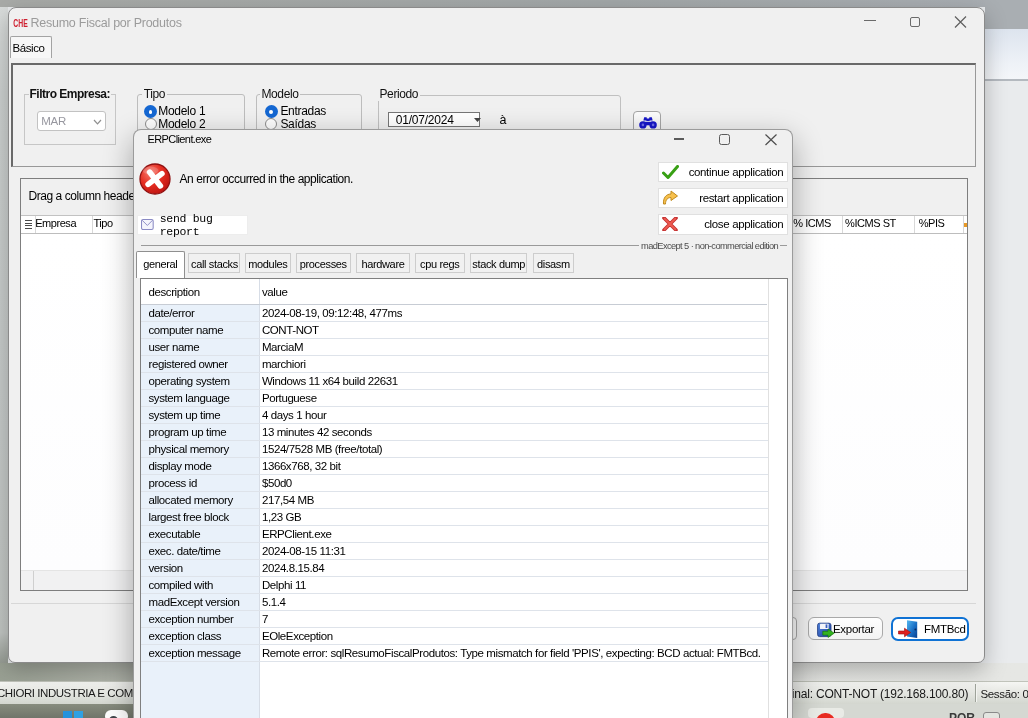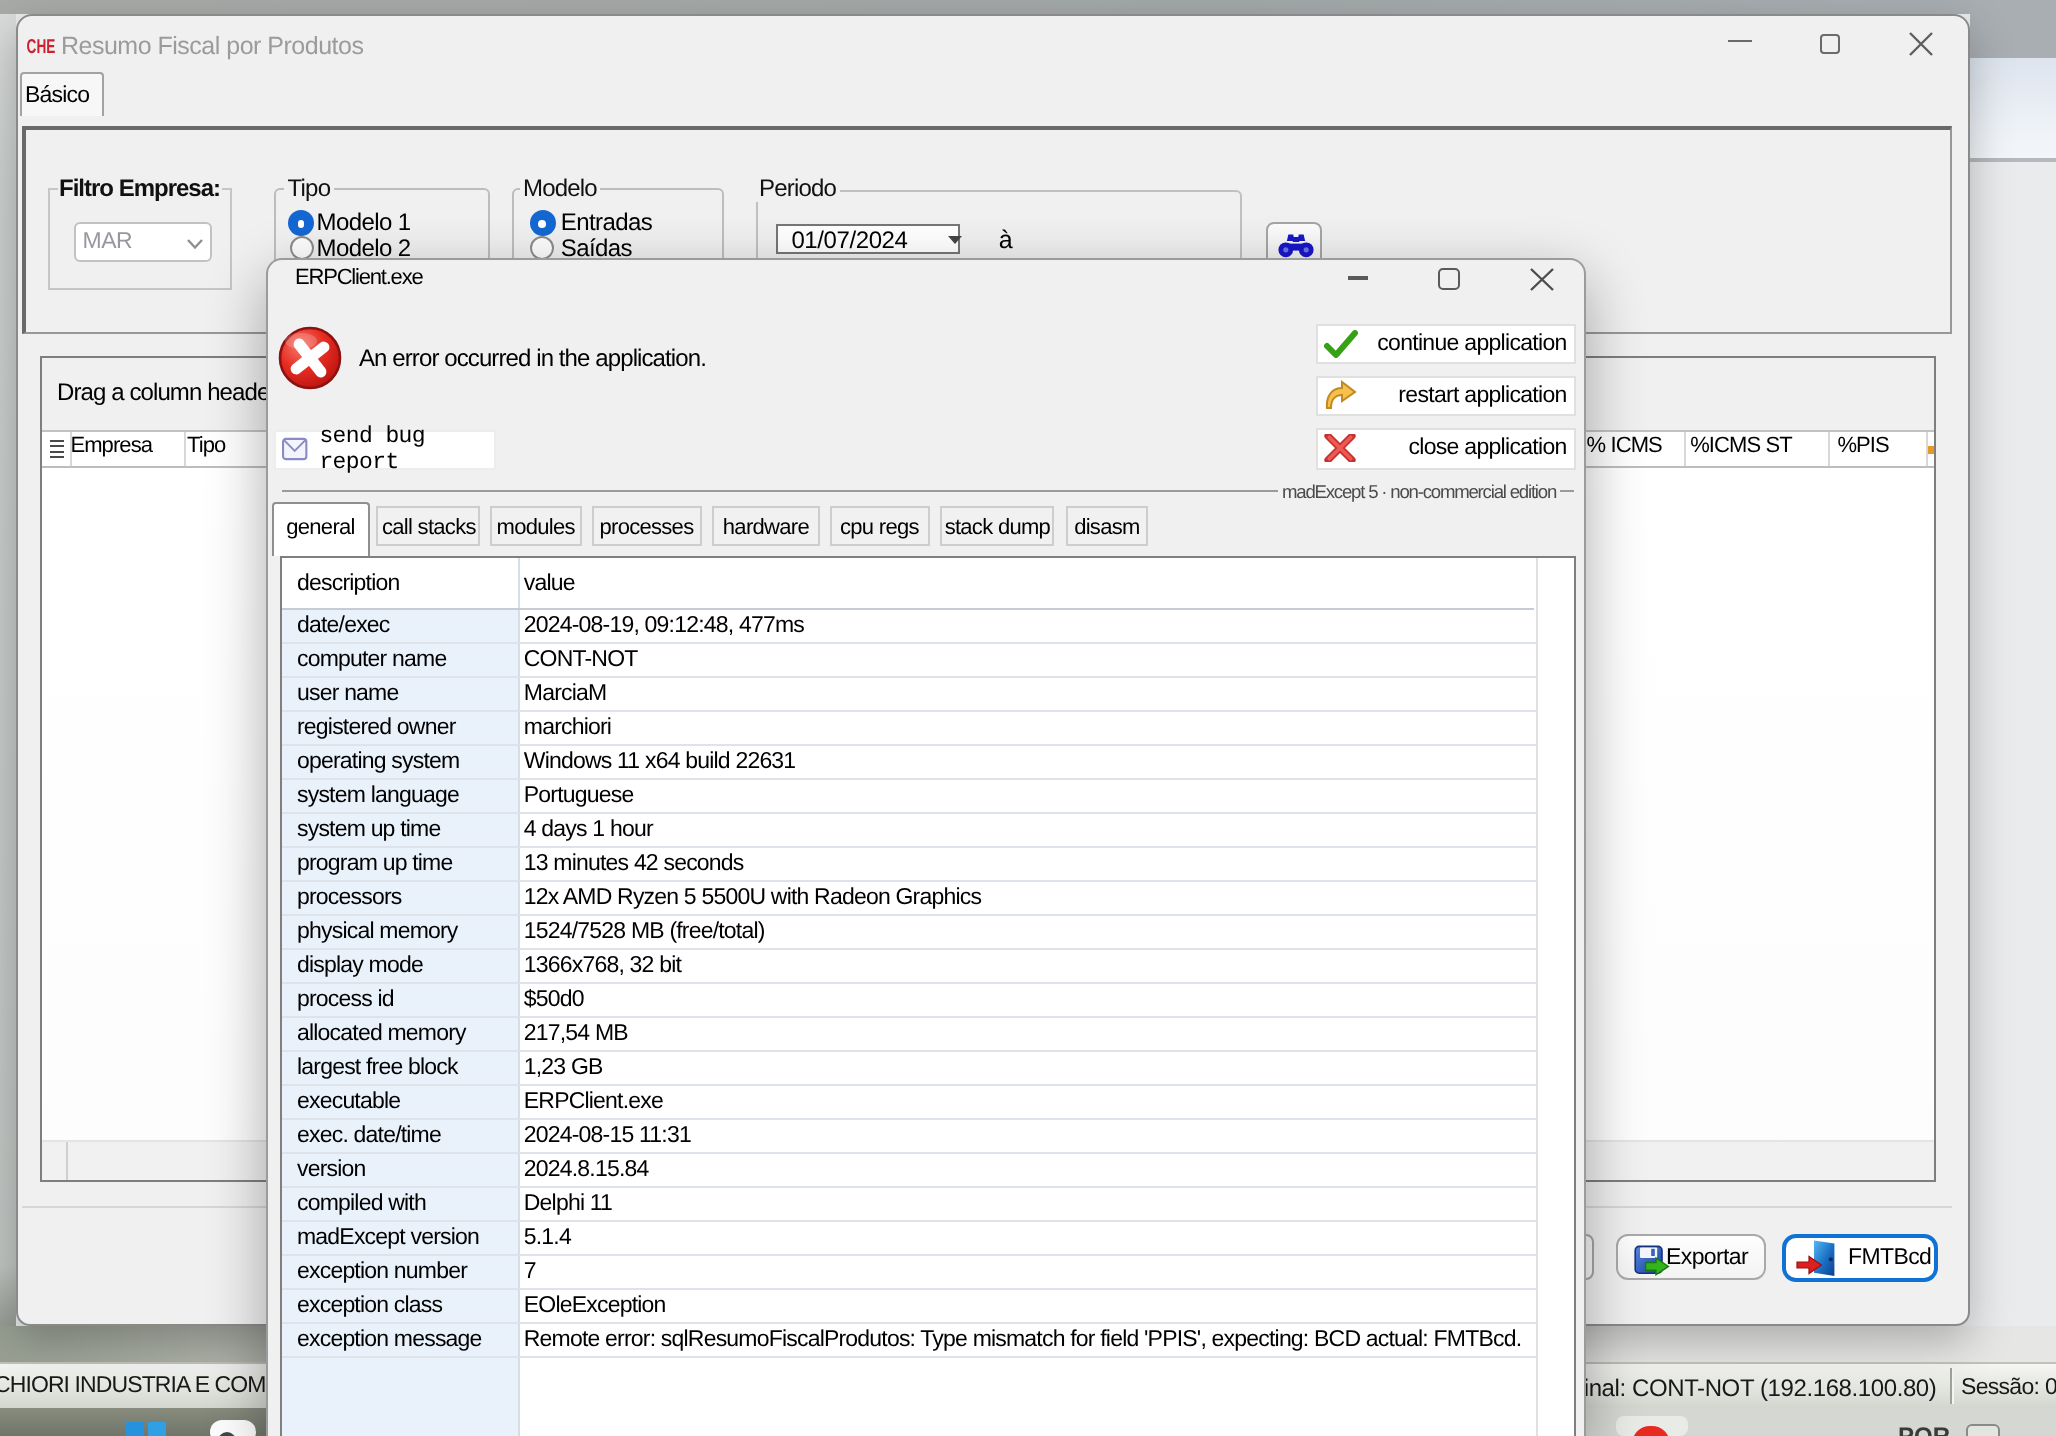--- a/index.html
+++ b/index.html
@@ -237,21 +237,21 @@
   <div class="abs dtab" style="left:398.6px;top:123.5px;width:41.7px;">disasm</div>
 
   <div class="abs" id="dtable" style="left:6px;top:148px;width:647.5px;height:441.5px;background:#fff;border:1px solid #7f7f7f;">
     <div class="abs" style="left:7.5px;top:7px;font-size:11.5px;letter-spacing:-0.4px;color:#000;">description</div>
     <div class="abs" style="left:120.9px;top:7px;font-size:11.5px;letter-spacing:-0.4px;color:#000;">value</div>
     <div class="abs" style="left:117.8px;top:0;width:1px;height:439.5px;background:#d7dde6;"></div>
     <div class="abs" style="left:0;top:25.5px;width:626px;height:1px;background:#c7ccd4;"></div>
     <div class="abs" style="left:0;top:26px;width:117.8px;height:414px;background:#e9f1fa;"></div>
     <div id="rows" class="abs" style="left:0;top:26px;width:626.7px;">
         <div class="trow">
-          <span class="d">date/exec</span>
+          <span class="d">date/error</span>
           <span class="v">2024-08-19, 09:12:48, 477ms</span>
         </div>
         <div class="trow">
           <span class="d">computer name</span>
           <span class="v">CONT-NOT</span>
         </div>
         <div class="trow">
           <span class="d">user name</span>
           <span class="v">MarciaM</span>
         </div>
@@ -267,24 +267,20 @@
           <span class="d">system language</span>
           <span class="v">Portuguese</span>
         </div>
         <div class="trow">
           <span class="d">system up time</span>
           <span class="v">4 days 1 hour</span>
         </div>
         <div class="trow">
           <span class="d">program up time</span>
           <span class="v">13 minutes 42 seconds</span>
-        </div>
-        <div class="trow">
-          <span class="d">processors</span>
-          <span class="v">12x AMD Ryzen 5 5500U with Radeon Graphics</span>
         </div>
         <div class="trow">
           <span class="d">physical memory</span>
           <span class="v">1524/7528 MB (free/total)</span>
         </div>
         <div class="trow">
           <span class="d">display mode</span>
           <span class="v">1366x768, 32 bit</span>
         </div>
         <div class="trow">

